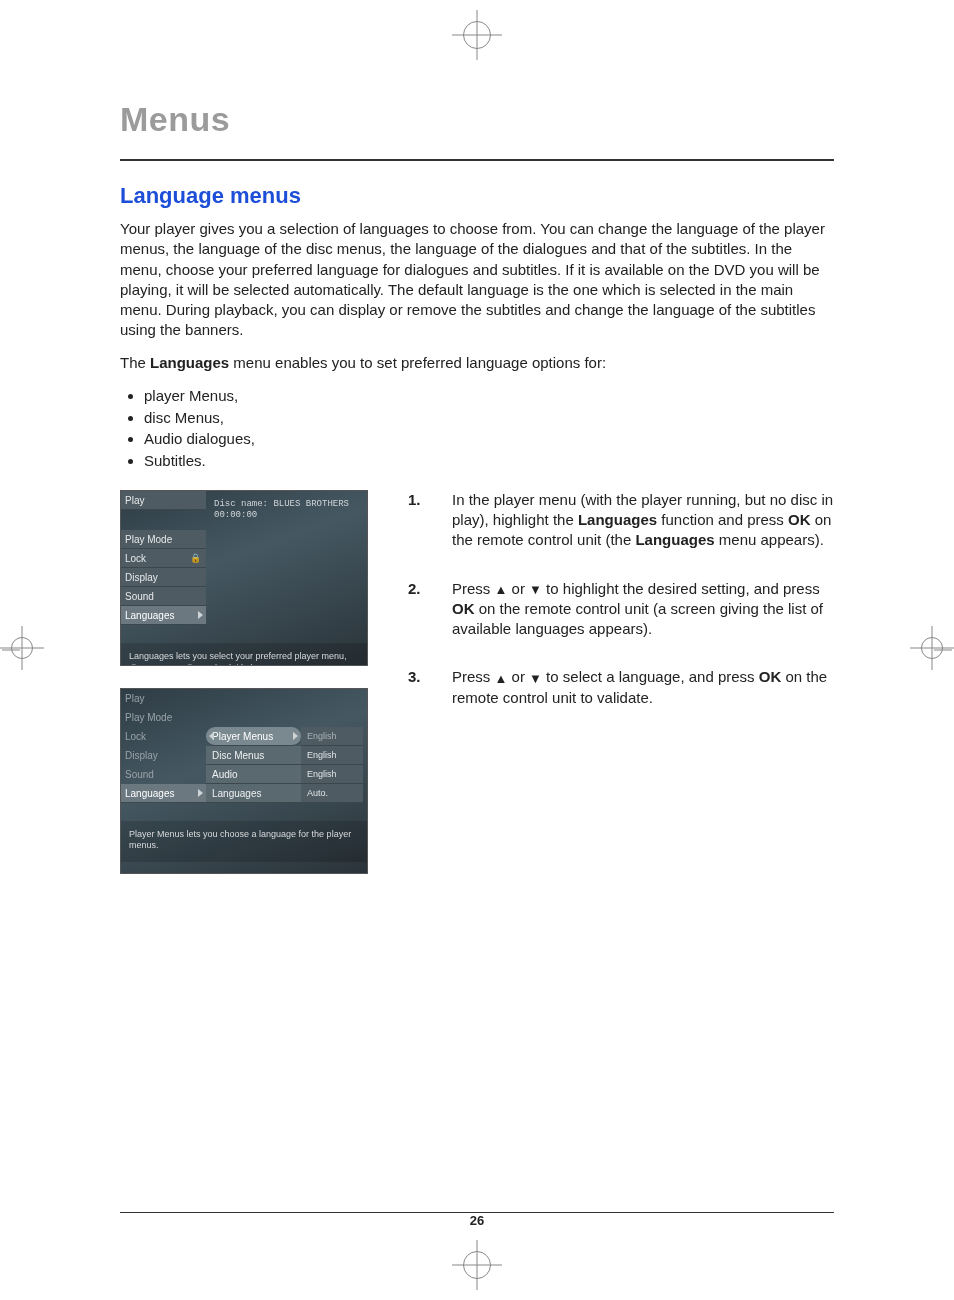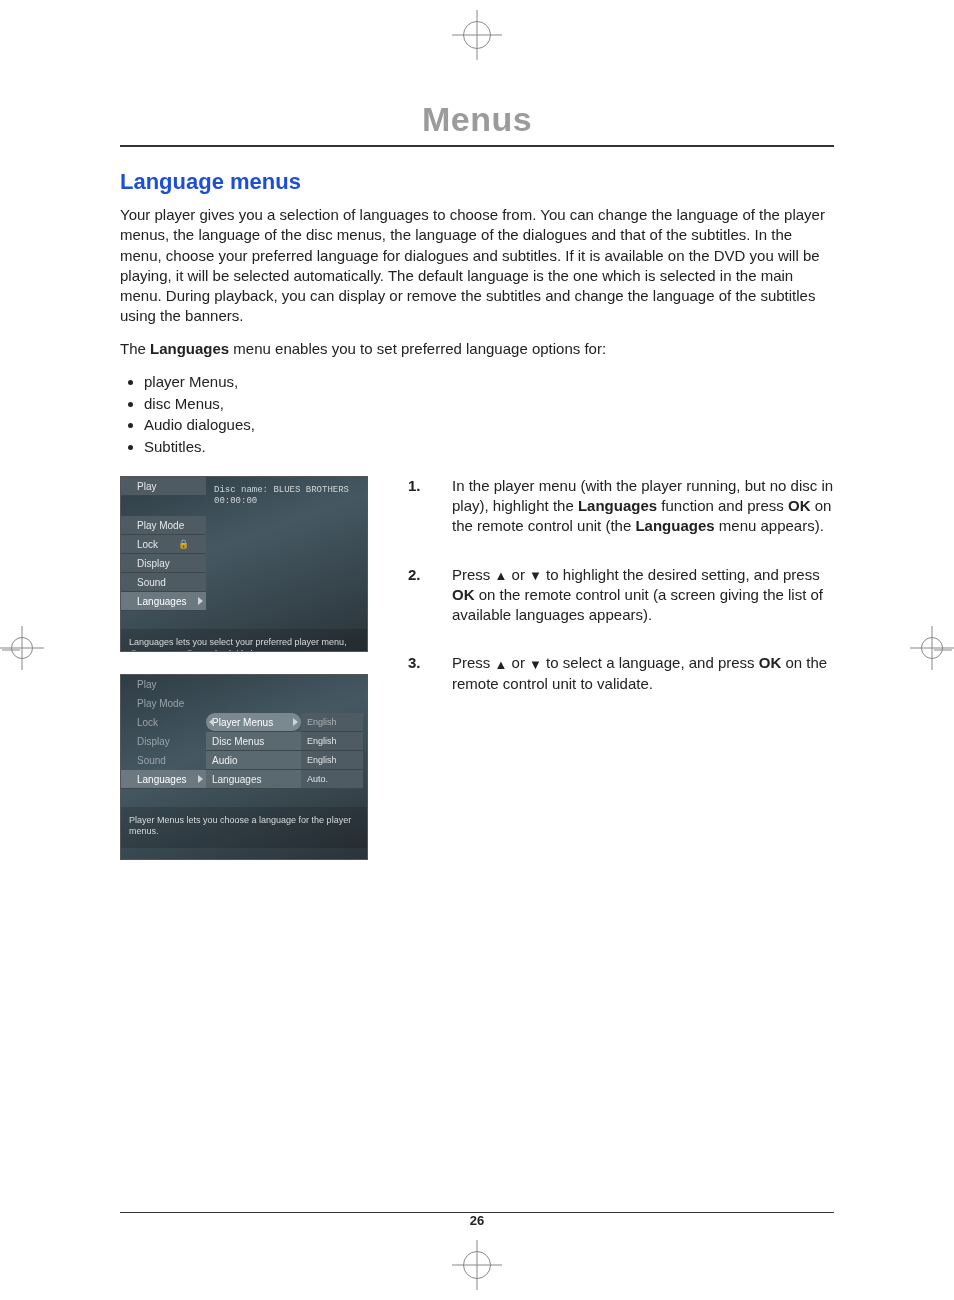--- a/index.html
+++ b/index.html
@@ -53,23 +53,22 @@
   .side-reg.right { right: 2px; }
   .side-reg .reg-mark { width: 20px; height: 20px; margin: 0 auto; }
   .side-reg .bar { position:absolute; top:50%; width:18px; height:1px; background:#888; transform:translateY(-0.5px);}
   .side-reg.left .bar { left:0;}
   .side-reg.right .bar { right:0;}
 
   h1.page-title {
     font-size: 34px;
     font-weight: 800;
     color: #9b9b9b;
-    margin: 0 0 6px 0;
+    margin: 0 0 20px 0;
     letter-spacing: 0.5px;
-    text-align: center;
   }
   .rule {
     border: none;
     border-top: 2px solid #333;
     margin: 0 0 22px 0;
   }
   h2.section {
     font-size: 22px;
     font-weight: 700;
     margin: 0 0 10px 0;
@@ -111,21 +110,21 @@
     color:#d8dde0;
     font-size:10px;
     box-sizing:border-box;
     position:relative;
     overflow:hidden;
   }
   .fig .menu-col { width:85px; }
   .fig .row { display:flex; }
   .fig .mcell {
     width:85px; height:19px; line-height:19px;
-    padding:0 16px;
+    padding:0 4px;
     background:#4e5b63;
     border-bottom:1px solid #3b464d;
     box-sizing:border-box;
     color:#e6e9eb;
   }
   .fig .mcell.dim { color:#9aa3a8; background:transparent; border-bottom:1px solid rgba(0,0,0,0);}
   .fig .mcell.sel { background:#6b7880; color:#fff; position:relative;}
   .fig .mcell.sel::after {
     content:"";
     position:absolute; right:3px; top:5px;

